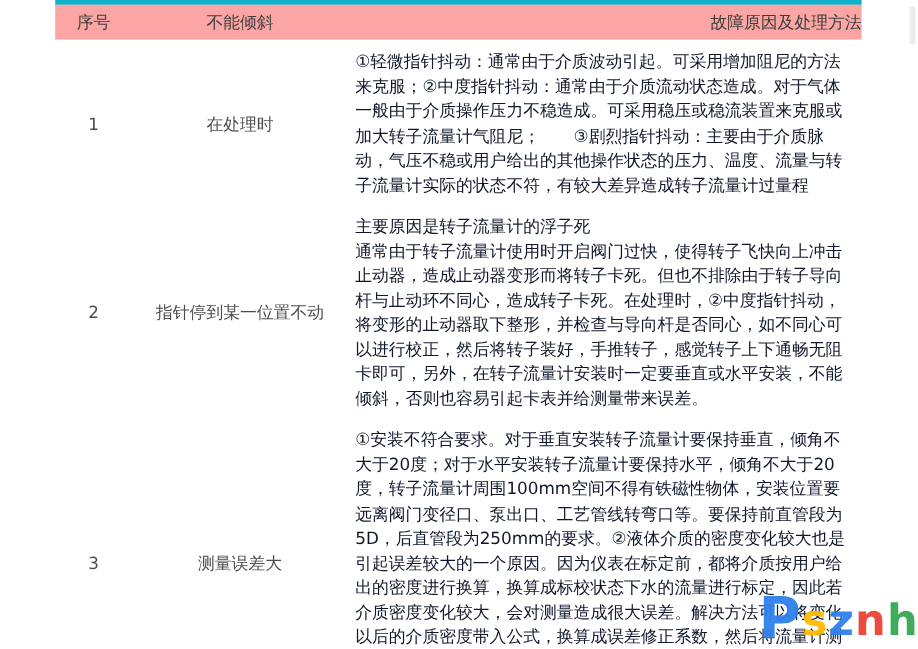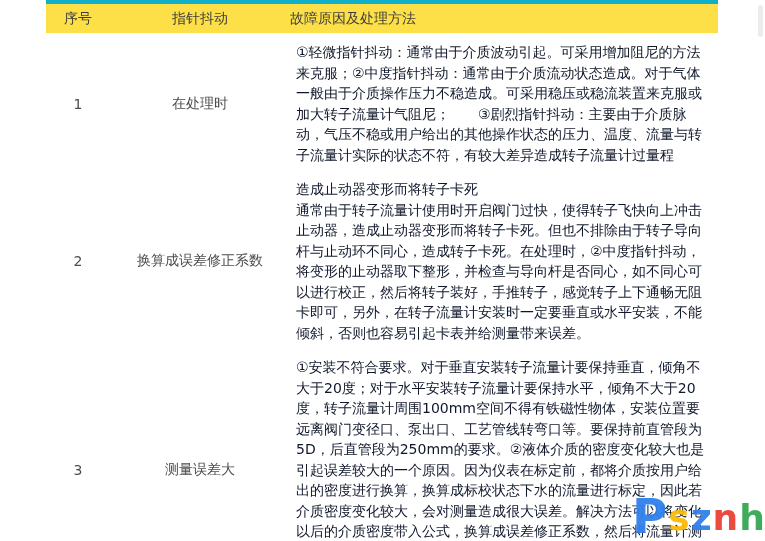--- a/index.html
+++ b/index.html
@@ -23,21 +23,21 @@
     left: 46px;
     top: 0;
     width: 672px;
   }
   .topline {
     height: 4px;
     background: #10afc9;
   }
   .thead {
     display: flex;
-    background: #fde047;
+    background: #fca5a5;
     height: 29px;
     align-items: center;
     font-size: 14px;
     color: #3d3d3d;
   }
   .trow {
     display: flex;
     padding-top: 9px;
     padding-bottom: 5px;
   }
@@ -48,21 +48,21 @@
     text-align: center;
   }
   .c2 {
     width: 180px;
     flex: 0 0 180px;
     text-align: center;
   }
   .c3 {
     width: 428px;
     flex: 0 0 428px;
-    text-align: left;
+    text-align: right;
   }
   .trow .c1, .trow .c2 {
     display: flex;
     align-items: center;
     justify-content: center;
     font-size: 14px;
     color: #4d4d4d;
   }
   .trow .c3 {
     text-align: left;
@@ -103,37 +103,37 @@
 </head>
 <body>
 
 <div class="page">
 
   <div class="table">
     <div class="topline"></div>
 
     <div class="thead">
       <div class="cell c1">序号</div>
-      <div class="cell c2">指针抖动</div>
+      <div class="cell c2">不能倾斜</div>
       <div class="cell c3">故障原因及处理方法</div>
     </div>
 
     <div class="trow">
       <div class="cell c1">1</div>
       <div class="cell c2">在处理时</div>
       <div class="cell c3">
         <p>①轻微指针抖动：通常由于介质波动引起。可采用增加阻尼的方法来克服；②中度指针抖动：通常由于介质流动状态造成。对于气体一般由于介质操作压力不稳造成。可采用稳压或稳流装置来克服或加大转子流量计气阻尼；　　③剧烈指针抖动：主要由于介质脉动，气压不稳或用户给出的其他操作状态的压力、温度、流量与转子流量计实际的状态不符，有较大差异造成转子流量计过量程</p>
       </div>
     </div>
 
     <div class="trow">
       <div class="cell c1">2</div>
-      <div class="cell c2">换算成误差修正系数</div>
+      <div class="cell c2">指针停到某一位置不动</div>
       <div class="cell c3">
-        <p>造成止动器变形而将转子卡死</p>
+        <p>主要原因是转子流量计的浮子死</p>
         <p>通常由于转子流量计使用时开启阀门过快，使得转子飞快向上冲击止动器，造成止动器变形而将转子卡死。但也不排除由于转子导向杆与止动环不同心，造成转子卡死。在处理时，②中度指针抖动，将变形的止动器取下整形，并检查与导向杆是否同心，如不同心可以进行校正，然后将转子装好，手推转子，感觉转子上下通畅无阻卡即可，另外，在转子流量计安装时一定要垂直或水平安装，不能倾斜，否则也容易引起卡表并给测量带来误差。</p>
       </div>
     </div>
 
     <div class="trow">
       <div class="cell c1">3</div>
       <div class="cell c2">测量误差大</div>
       <div class="cell c3">
         <p>①安装不符合要求。对于垂直安装转子流量计要保持垂直，倾角不大于20度；对于水平安装转子流量计要保持水平，倾角不大于20度，转子流量计周围100mm空间不得有铁磁性物体，安装位置要远离阀门变径口、泵出口、工艺管线转弯口等。要保持前直管段为5D，后直管段为250mm的要求。②液体介质的密度变化较大也是引起误差较大的一个原因。因为仪表在标定前，都将介质按用户给出的密度进行换算，换算成标校状态下水的流量进行标定，因此若介质密度变化较大，会对测量造成很大误差。解决方法可以将变化以后的介质密度带入公式，换算成误差修正系数，然后将流量计测出的流量乘以系数换成真实的流量。③气体介质因受到温度压力影响较大，建议采用温压补偿的方式来获得真实</p>
       </div>

